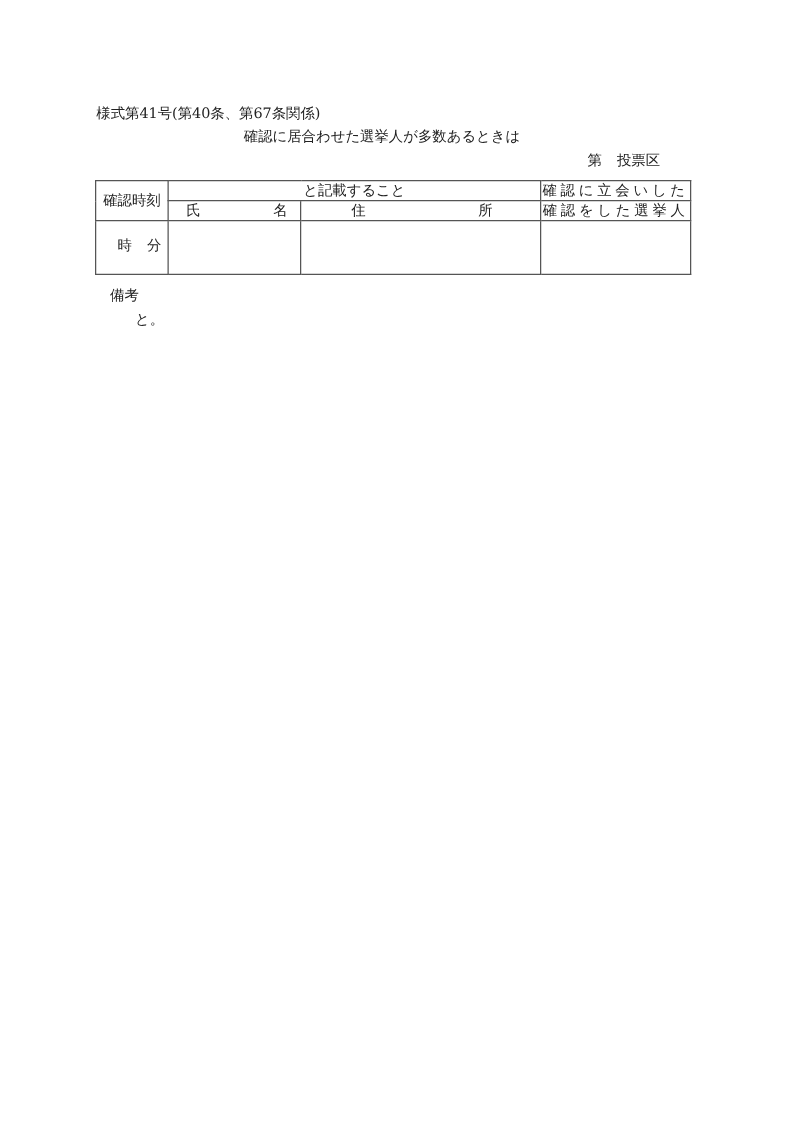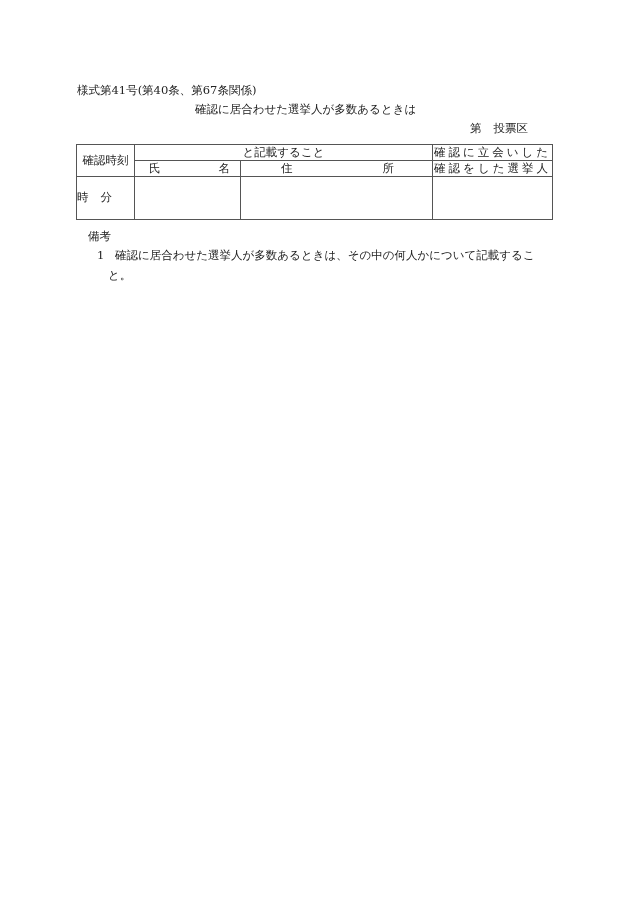--- a/index.html
+++ b/index.html
@@ -26,21 +26,21 @@
     .c2 { width: 106px; }
     .c3 { width: 192px; }
     .c4 { width: 120px; }
     .h-time { text-align: center; height: 31px; }
     .h-voters { text-align: center; height: 15px; }
     .h-witness { text-align: center; letter-spacing: 3px; height: 15px; }
     .sub { height: 15px; }
     .spread { display: flex; justify-content: space-between; padding: 0 10px 0 14px; }
     .spread-addr { display: flex; justify-content: space-between; padding: 0 38px 0 40px; }
     .body-row td { height: 42px; }
-    .hm { text-align: left; padding-right: 5px !important; font-family: Liberation Mono, monospace; }
+    .hm { text-align: right; padding-right: 5px !important; font-family: Liberation Mono, monospace; }
     .hm .gap { display: inline-block; width: 12px; }
 
     #remarks-heading { left: 88px; top: 231px; }
     .note { position: absolute; left: 97px; width: 460px; line-height: 20px; white-space: normal; }
     .note .num { display: inline-block; width: 18px; }
     #note1 { top: 245px; }
     #note2 { top: 283px; }
     .cont { padding-left: 11px; }
   </style>
 </head>
@@ -87,18 +87,17 @@
     <td></td>
     <td></td>
     <td></td>
   </tr>
 </tbody>
   </table>
 
 <div class="abs" id="remarks-heading">備考</div>
 
 <div class="note" id="note1">
-  <div><span class="num">1</span><span>確認に居合わせた選挙人が多数あるときは、その中の何人かについて記載するこ</span></div>
   <div class="cont">と。</div>
 </div>
 
 <div class="note" id="note2">
 </div>
 
 </body></html>

